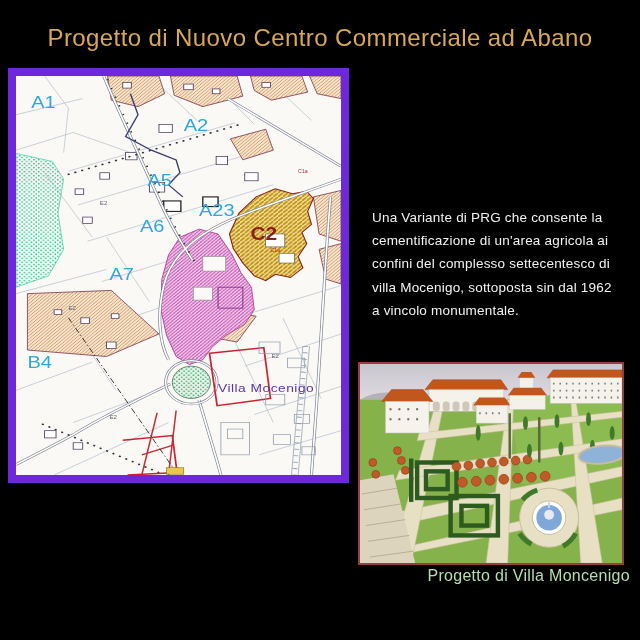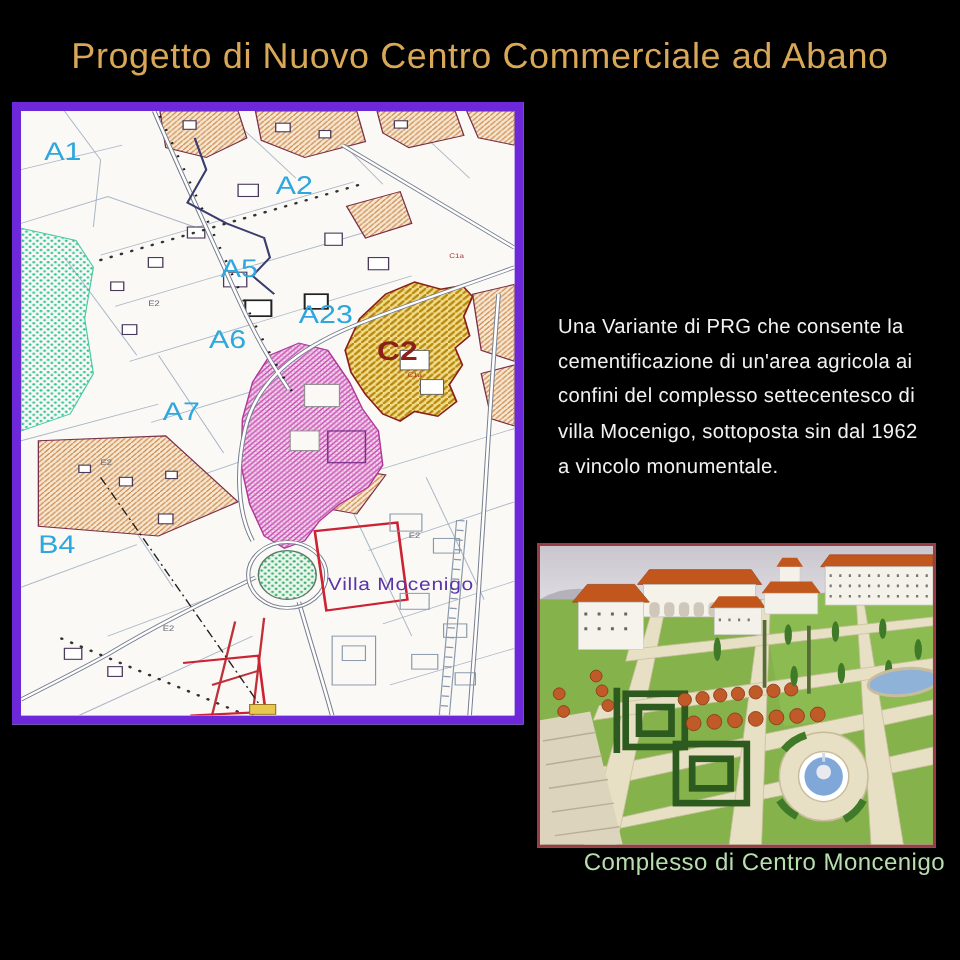--- a/index.html
+++ b/index.html
@@ -2,21 +2,21 @@
 <html><head>
 <meta charset="utf-8">
 <style>
   html,body{margin:0;padding:0;background:#000;}
   #stage{position:relative;width:640px;height:640px;background:#000;overflow:hidden;
          font-family:"Liberation Sans",sans-serif;}
   #slide-title{position:absolute;left:0;top:24px;width:640px;text-align:center;
                font-size:24px;letter-spacing:.4px;font-weight:400;color:#d8a757;
                white-space:pre-line;}
   #map-panel{position:absolute;left:8px;top:68px;width:341px;height:415px;
-             box-sizing:border-box;border:6px solid #6d28d9;background:#fbf9f6;}
+             box-sizing:border-box;border:8px solid #6d28d9;background:#fbf9f6;}
   #map-panel svg{display:block;width:100%;height:100%;}
   #description{position:absolute;left:372px;top:206px;width:262px;color:#f2f2f2;
                font-size:13.5px;line-height:1.72;white-space:pre-line;letter-spacing:.2px;}
   #villa-panel{position:absolute;left:358px;top:362px;width:266px;height:203px;
                box-sizing:border-box;border:2px solid #993c44;background:#cdc9d2;}
   #villa-panel svg{display:block;width:100%;height:100%;}
   #image-caption{position:absolute;right:10px;top:567px;color:#b7dfae;font-size:16px;
                  letter-spacing:.3px;}
   text.zl{font-family:"Liberation Sans",sans-serif;font-size:21px;}
   text.zl2{font-family:"Liberation Sans",sans-serif;font-size:22px;font-weight:600;}
@@ -353,15 +353,15 @@
           <path d="M165,138 A32,32 0 0,1 180,128"></path>
           <path d="M206,185 A32,32 0 0,0 219,172"></path>
           <path d="M162,172 A32,32 0 0,0 174,183"></path>
         </g>
       </g>
 
       <ellipse cx="246" cy="92" rx="24" ry="9" transform="rotate(-6 246 92)" fill="#8fb3d8" stroke="#c8bc9c" stroke-width="2"></ellipse>
     </svg>
   </div>
 
-  <div id="image-caption">Complesso di Centro Moncenigo</div>
+  <div id="image-caption">Progetto di Villa Moncenigo</div>
 
 </div>
 
 </body></html>

